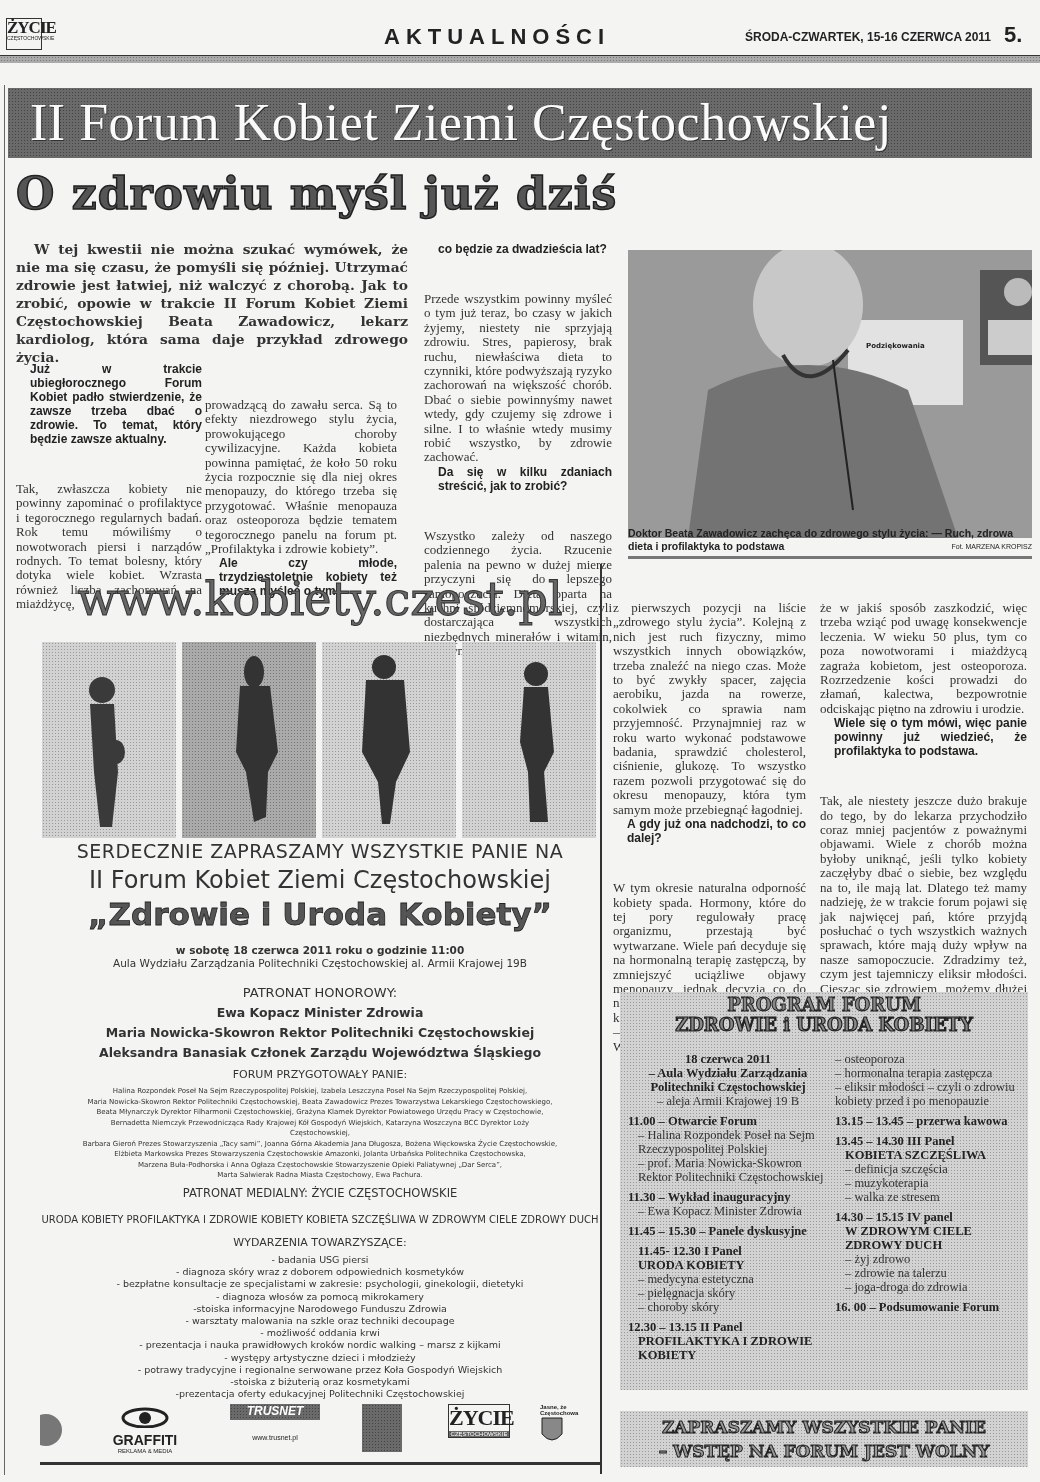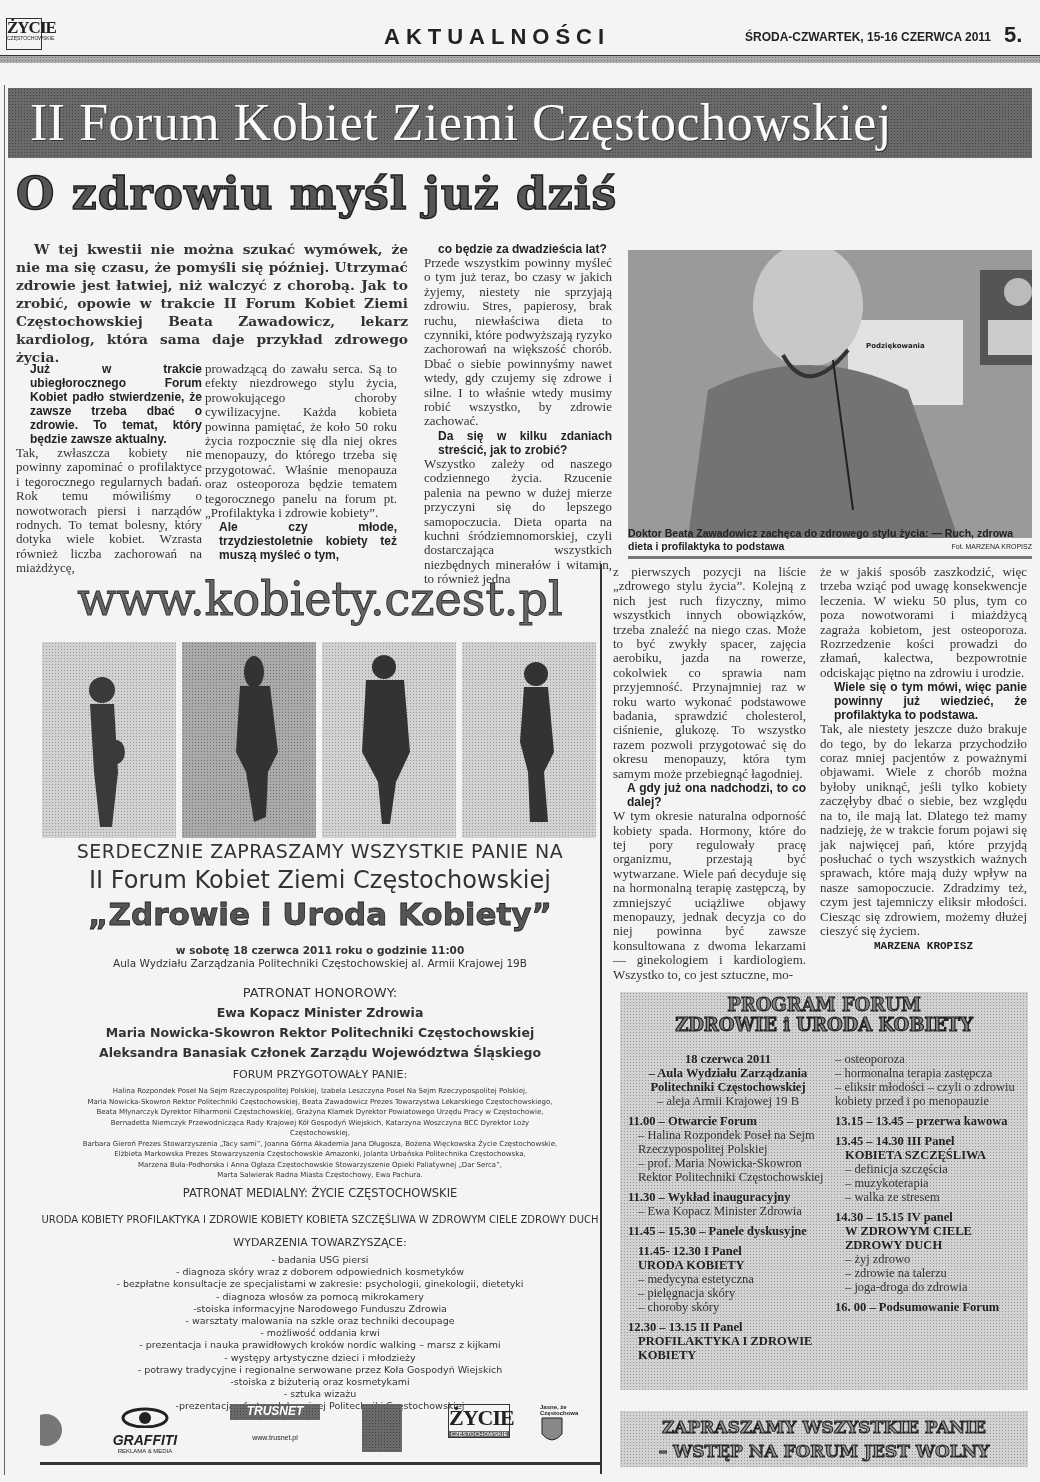--- a/index.html
+++ b/index.html
@@ -20,21 +20,21 @@
   #left-rule{left:4px;top:85px;width:1px;height:1390px;background:#666;}
 
   
   #forum-banner{left:8px;top:88px;width:1024px;height:70px;}
   #forum-banner span{position:absolute;left:22px;top:0;font-family:"Liberation Serif",serif;font-size:52px;color:#fafafa;line-height:70px;letter-spacing:0.5px;text-shadow:1px 1px 0 #333;white-space:nowrap;}
 
   
   #article-headline{left:16px;top:168px;font-family:"DejaVu Serif",serif;font-weight:bold;font-size:44px;color:#555;letter-spacing:1px;-webkit-text-stroke:1.5px #222;white-space:nowrap;}
   .lead{font-family:"DejaVu Serif",serif;font-weight:bold;font-size:13.8px;line-height:18px;color:#333;text-align:justify;}
   #article-lead{left:16px;top:240px;width:392px;text-indent:18px;}
-  .col{font-family:"Liberation Serif",serif;font-size:13px;line-height:14.4px;color:#333;text-align:justify;}
+  .col{font-family:"Liberation Serif",serif;font-size:13px;line-height:14.4px;color:#333;text-align:justify;margin-top:36px;}
   .q{font-family:"Liberation Sans",sans-serif;font-weight:bold;font-size:12px;line-height:14px;padding-left:14px;color:#222;text-align:justify;}
   #col1{left:16px;top:362px;width:186px;}
   #col2{left:205px;top:362px;width:192px;}
   #col3{left:424px;top:242px;width:188px;}
   #col4{left:613px;top:565px;width:193px;}
   #col5{left:820px;top:565px;width:207px;}
   .byline{font-family:Liberation Mono, monospace;font-weight:bold;font-size:11px;text-align:center;margin-top:2px;}
 
   
   #article-photo{left:628px;top:250px;width:404px;height:288px;overflow:hidden;}
@@ -212,36 +212,35 @@
   <div>- diagnoza skóry wraz z doborem odpowiednich kosmetyków</div>
   <div>- bezpłatne konsultacje ze specjalistami w zakresie: psychologii, ginekologii, dietetyki</div>
   <div>- diagnoza włosów za pomocą mikrokamery</div>
   <div>-stoiska informacyjne Narodowego Funduszu Zdrowia</div>
   <div>- warsztaty malowania na szkle oraz techniki decoupage</div>
   <div>- możliwość oddania krwi</div>
   <div>- prezentacja i nauka prawidłowych kroków nordic walking – marsz z kijkami</div>
   <div>- występy artystyczne dzieci i młodzieży</div>
   <div>- potrawy tradycyjne i regionalne serwowane przez Koła Gospodyń Wiejskich</div>
   <div>-stoiska z biżuterią oraz kosmetykami</div>
-  <div>- sztuka wizażu</div>
   <div>-prezentacja oferty edukacyjnej Politechniki Częstochowskiej</div>
 </div>
 
 <div class="abs" id="ad-sponsors">
   <div class="sponsor" style="left:0;width:24px;height:40px;top:8px;border-radius:50%;">
     <svg width="24" height="40">
         <circle cx="6" cy="22" r="16" fill="#777"></circle>
       </svg>
   </div>
   <div class="sponsor" style="left:60px;width:90px;">
     <svg width="50" height="24">
         <ellipse cx="25" cy="14" rx="22" ry="9" fill="none" stroke="#222" stroke-width="3"></ellipse>
         <circle cx="25" cy="14" r="6" fill="#222"></circle>
       </svg>
-    <div style="font-weight:bold;font-size:14px;font-style:italic;">GRAFFITI</div>
+    <div style="font-weight:bold;font-size:14px;">GRAFFITI</div>
     <div style="font-size:6px;">REKLAMA &amp; MEDIA</div>
   </div>
   <div class="sponsor" style="left:190px;width:90px;">
     <div class="dots-dark" style="height:16px;color:#fff;font-weight:bold;font-size:12px;font-style:italic;">TRUSNET</div>
     <div style="font-size:7px;margin-top:14px;">www.trusnet.pl</div>
   </div>
   <div class="sponsor dots-dark" style="left:322px;width:40px;height:48px;"></div>
   <div class="sponsor" style="left:408px;width:60px;border:1px solid #333;">
     <div style="font-family:'Liberation Serif',serif;font-weight:bold;font-size:22px;letter-spacing:-1px;">ŻYCIE</div>
     <div class="dots-dark" style="font-size:6px;color:#fff;">CZĘSTOCHOWSKIE</div>

